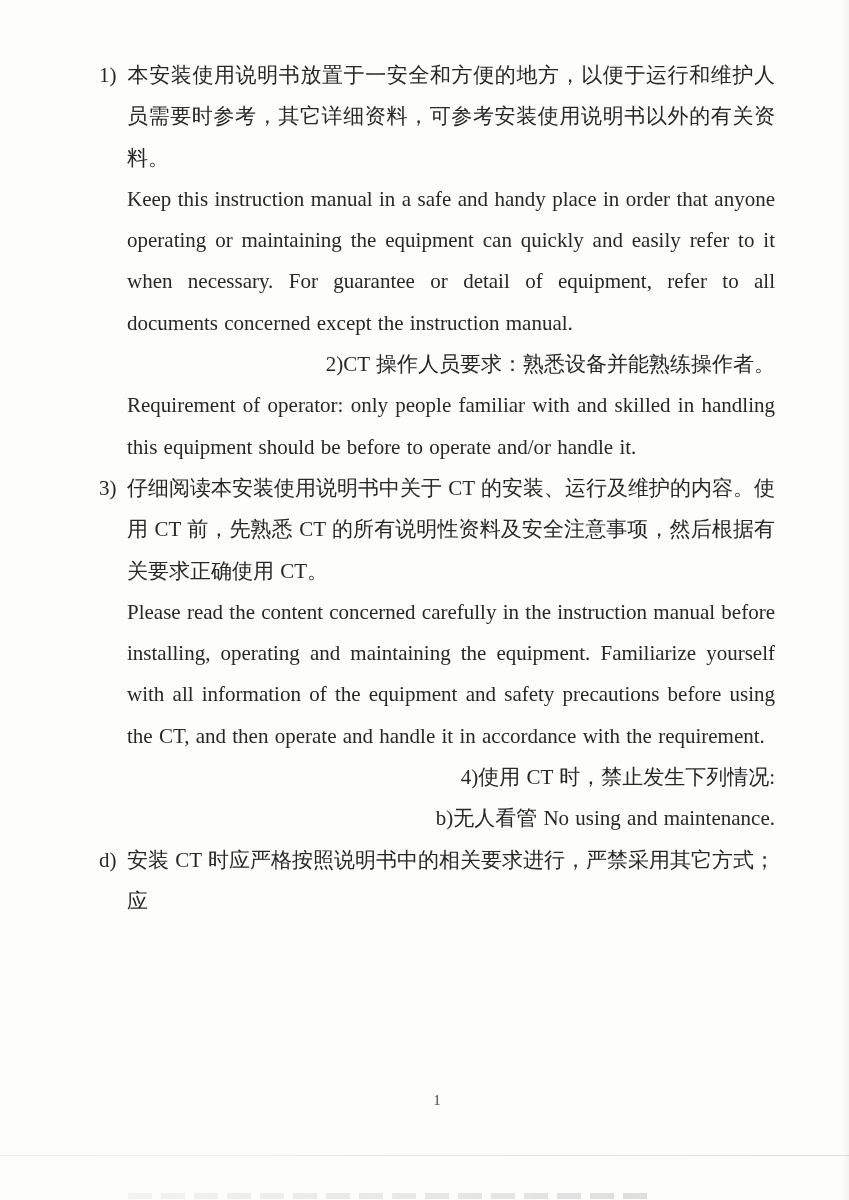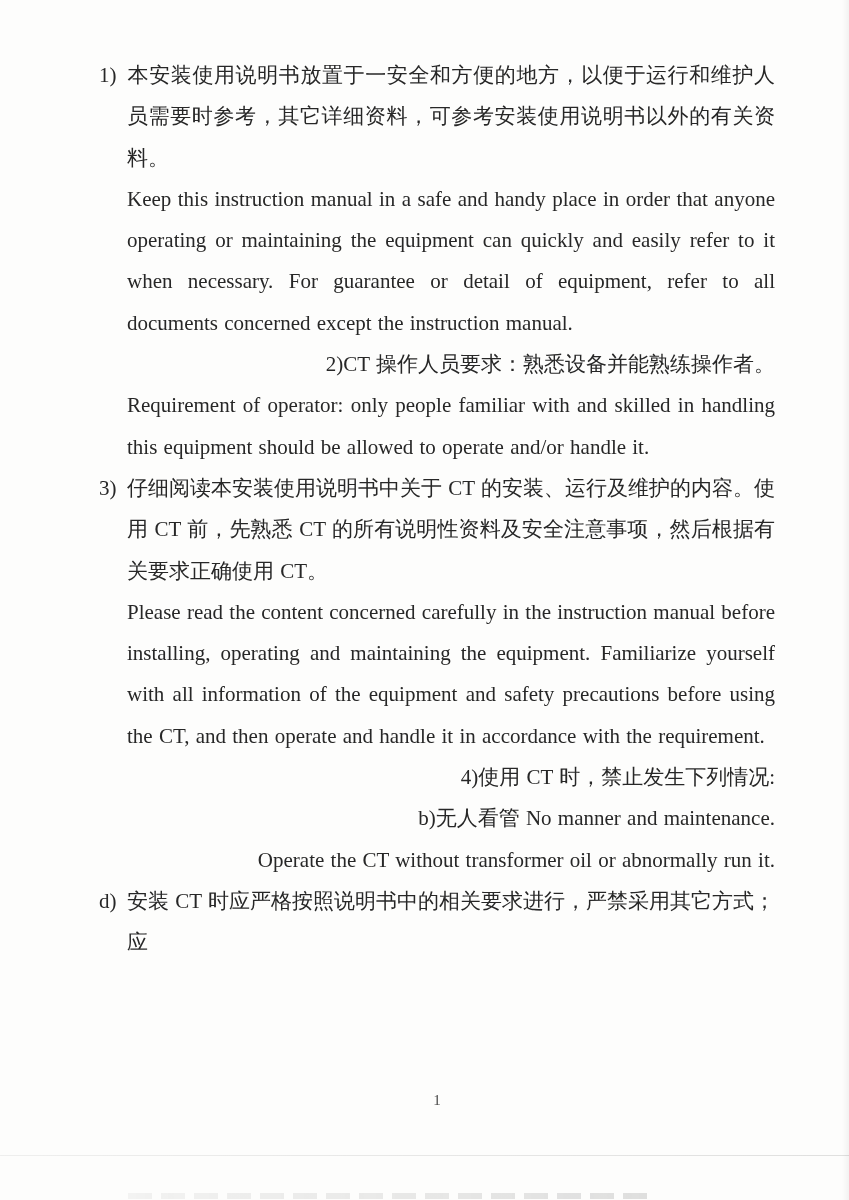--- a/index.html
+++ b/index.html
@@ -89,35 +89,34 @@
 <div class="page">
 
   <div class="content">
 
     <div class="block justify"><span class="marker">1)</span><span>本安装使用说明书放置于一安全和方便的地方，以便于运行和维护人员需要时参考，其它详细资料，可参考安装使用说明书以外的有关资料。</span></div>
 
     <div class="block justify"><span>Keep this instruction manual in a safe and handy place in order that anyone operating or maintaining the equipment can quickly and easily refer to it when necessary. For guarantee or detail of equipment, refer to all documents concerned except the instruction manual.</span></div>
 
     <div class="block"><span class="marker">2)</span><span>CT 操作人员要求：熟悉设备并能熟练操作者。</span></div>
 
-    <div class="block justify"><span>Requirement of operator: only people familiar with and skilled in handling this equipment should be allowed to operate and/or handle it.</span></div>
+    <div class="block justify"><span>Requirement of operator: only people familiar with and skilled in handling this equipment should be before to operate and/or handle it.</span></div>
 
     <div class="block justify"><span class="marker">3)</span><span>仔细阅读本安装使用说明书中关于 CT 的安装、运行及维护的内容。使用 CT 前，先熟悉 CT 的所有说明性资料及安全注意事项，然后根据有关要求正确使用 CT。</span></div>
 
     <div class="block justify"><span>Please read the content concerned carefully in the instruction manual before installing, operating and maintaining the equipment. Familiarize yourself with all information of the equipment and safety precautions before using the CT, and then operate and handle it in accordance with the requirement.</span></div>
 
     <div class="block"><span class="marker">4)</span><span>使用 CT 时，禁止发生下列情况:</span></div>
 
 
 
 
-    <div class="block"><span class="marker">b)</span><span>无人看管 No manner and maintenance.</span></div>
+    <div class="block"><span class="marker">b)</span><span>无人看管 No using and maintenance.</span></div>
 
 
-    <div class="block"><span>Operate the CT without transformer oil or abnormally run it.</span></div>
 
     <div class="block justify-last"><span class="marker">d)</span><span>安装 CT 时应严格按照说明书中的相关要求进行，严禁采用其它方式；应</span></div>
 
   </div>
 
   <div class="page-number">1</div>
 
   <div class="scan-line"></div>
   <div class="scan-dashes"></div>
   <div class="scan-edge-right"></div>

